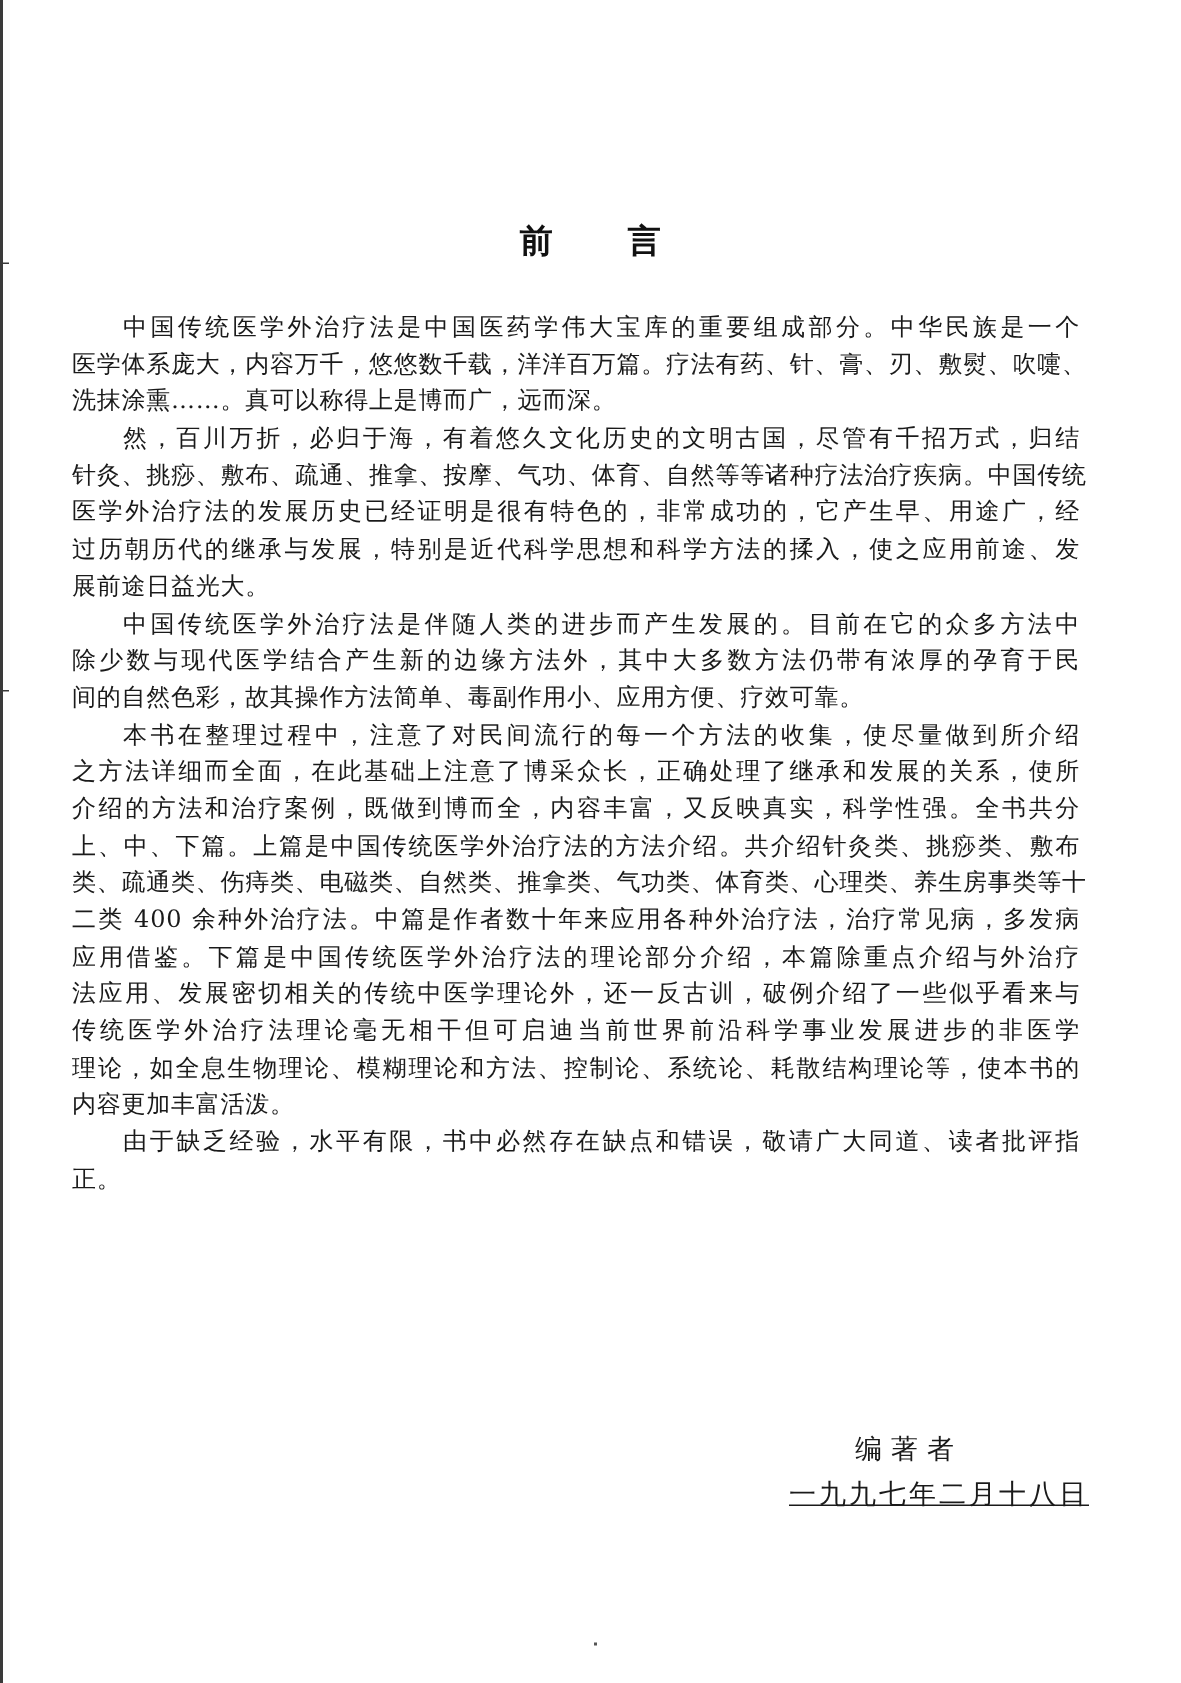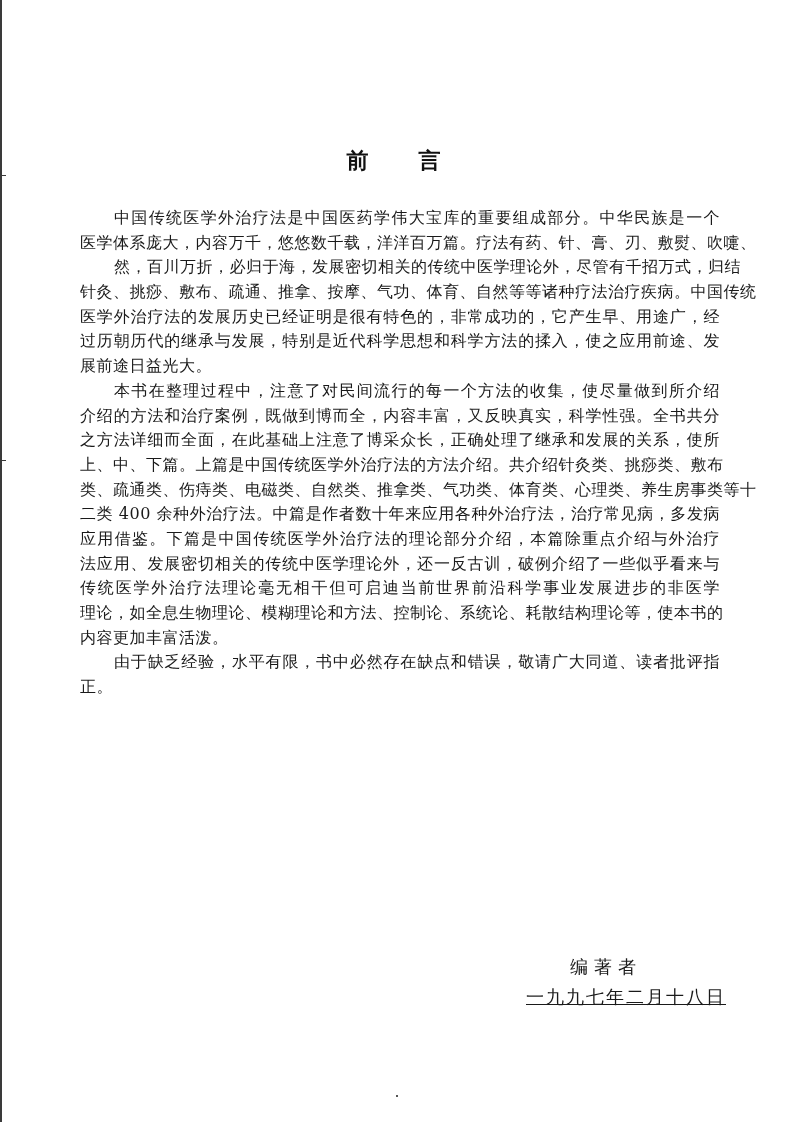--- a/index.html
+++ b/index.html
@@ -22,21 +22,20 @@
   }
   .title span { display: inline-block; }
   .title .gap { width: 50px; }
   .body-text {
     position: absolute; left: 48px; top: 206px; width: 672px;
   }
   .line {
     height: 24.7px; line-height: 24.7px; font-size: 16px;
     white-space: nowrap; text-align: justify; text-align-last: justify;
     letter-spacing: 0.5px;
-    margin-left: 32px;
   }
   .line.last { text-align-last: left; }
   .line.indent { padding-left: 34px; }
   .sig {
     position: absolute; font-size: 18px; line-height: 20px; white-space: nowrap;
     letter-spacing: 4px;
   }
   .sig.author { left: 570px; top: 957px; letter-spacing: 6px; }
   .sig.date { left: 526px; top: 987px; letter-spacing: 2px; text-decoration: underline; }
   .speck { position: absolute; width: 2px; height: 2px; background: #555; }
@@ -50,35 +49,41 @@
 
 <div class="title">
   <span>前</span><span class="gap"></span><span>言</span>
 </div>
 
 <div class="body-text">
 
   <div>
     <div class="line indent">中国传统医学外治疗法是中国医药学伟大宝库的重要组成部分。中华民族是一个</div>
     <div class="line">医学体系庞大，内容万千，悠悠数千载，洋洋百万篇。疗法有药、针、膏、刃、敷熨、吹嚏、</div>
+    <div class="line last">洗抹涂熏……。真可以称得上是博而广，远而深。</div>
   </div>
 
   <div>
-    <div class="line indent">然，百川万折，必归于海，发展密切相关的传统中医学理论外，尽管有千招万式，归结</div>
+    <div class="line indent">然，百川万折，必归于海，有着悠久文化历史的文明古国，尽管有千招万式，归结</div>
     <div class="line">针灸、挑痧、敷布、疏通、推拿、按摩、气功、体育、自然等等诸种疗法治疗疾病。中国传统</div>
     <div class="line">医学外治疗法的发展历史已经证明是很有特色的，非常成功的，它产生早、用途广，经</div>
     <div class="line">过历朝历代的继承与发展，特别是近代科学思想和科学方法的揉入，使之应用前途、发</div>
     <div class="line last">展前途日益光大。</div>
   </div>
 
+  <div>
+    <div class="line indent">中国传统医学外治疗法是伴随人类的进步而产生发展的。目前在它的众多方法中</div>
+    <div class="line">除少数与现代医学结合产生新的边缘方法外，其中大多数方法仍带有浓厚的孕育于民</div>
+    <div class="line last">间的自然色彩，故其操作方法简单、毒副作用小、应用方便、疗效可靠。</div>
+  </div>
 
   <div>
     <div class="line indent">本书在整理过程中，注意了对民间流行的每一个方法的收集，使尽量做到所介绍</div>
+    <div class="line">之方法详细而全面，在此基础上注意了博采众长，正确处理了继承和发展的关系，使所</div>
     <div class="line">介绍的方法和治疗案例，既做到博而全，内容丰富，又反映真实，科学性强。全书共分</div>
-    <div class="line">之方法详细而全面，在此基础上注意了博采众长，正确处理了继承和发展的关系，使所</div>
     <div class="line">上、中、下篇。上篇是中国传统医学外治疗法的方法介绍。共介绍针灸类、挑痧类、敷布</div>
     <div class="line">类、疏通类、伤痔类、电磁类、自然类、推拿类、气功类、体育类、心理类、养生房事类等十</div>
     <div class="line">二类 400 余种外治疗法。中篇是作者数十年来应用各种外治疗法，治疗常见病，多发病</div>
     <div class="line">应用借鉴。下篇是中国传统医学外治疗法的理论部分介绍，本篇除重点介绍与外治疗</div>
     <div class="line">法应用、发展密切相关的传统中医学理论外，还一反古训，破例介绍了一些似乎看来与</div>
     <div class="line">传统医学外治疗法理论毫无相干但可启迪当前世界前沿科学事业发展进步的非医学</div>
     <div class="line">理论，如全息生物理论、模糊理论和方法、控制论、系统论、耗散结构理论等，使本书的</div>
     <div class="line last">内容更加丰富活泼。</div>
   </div>
 

